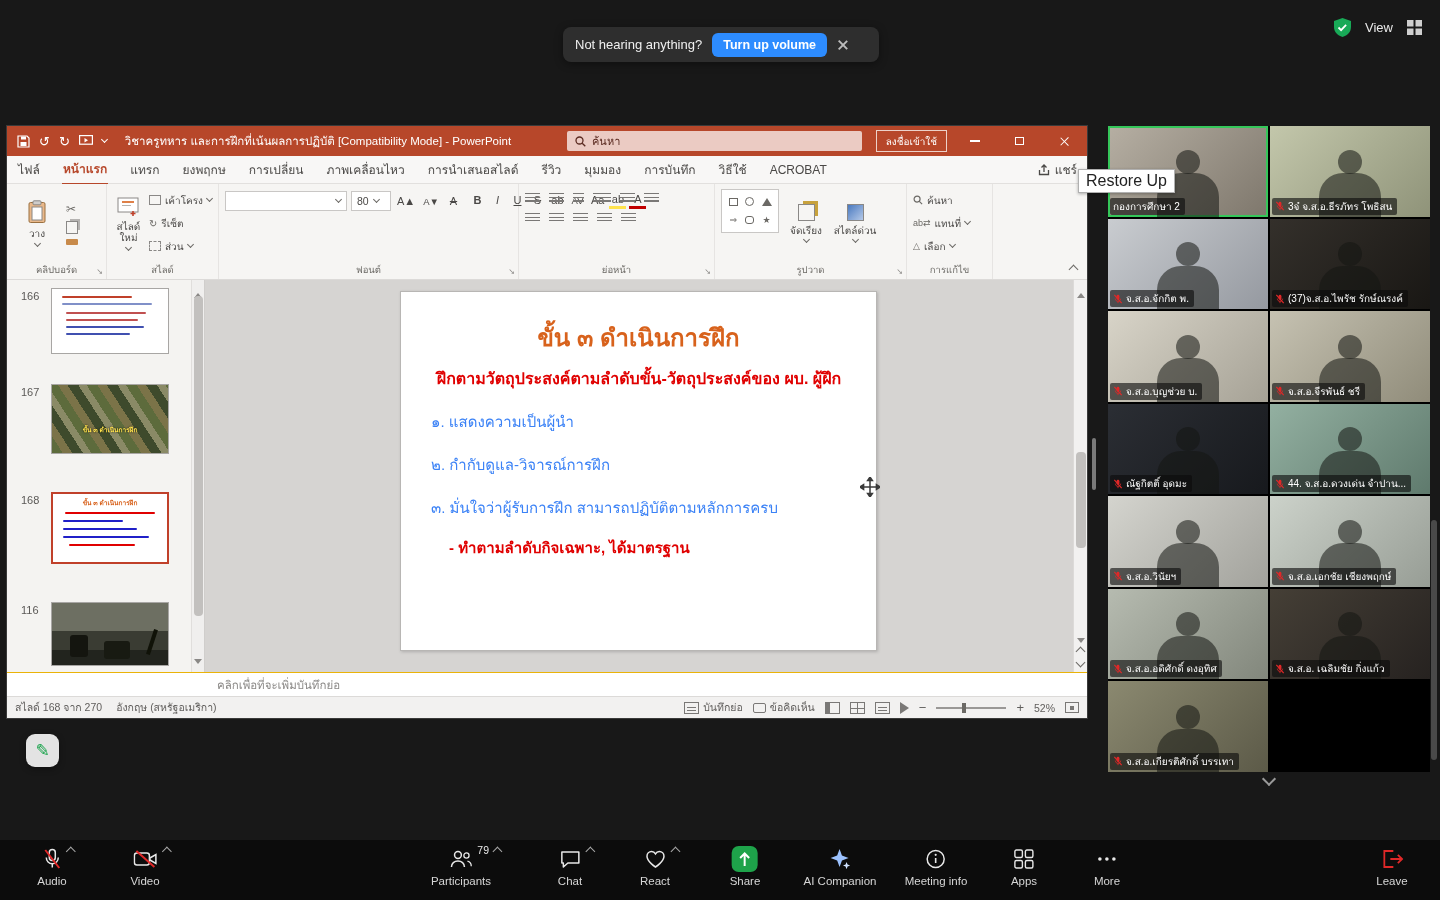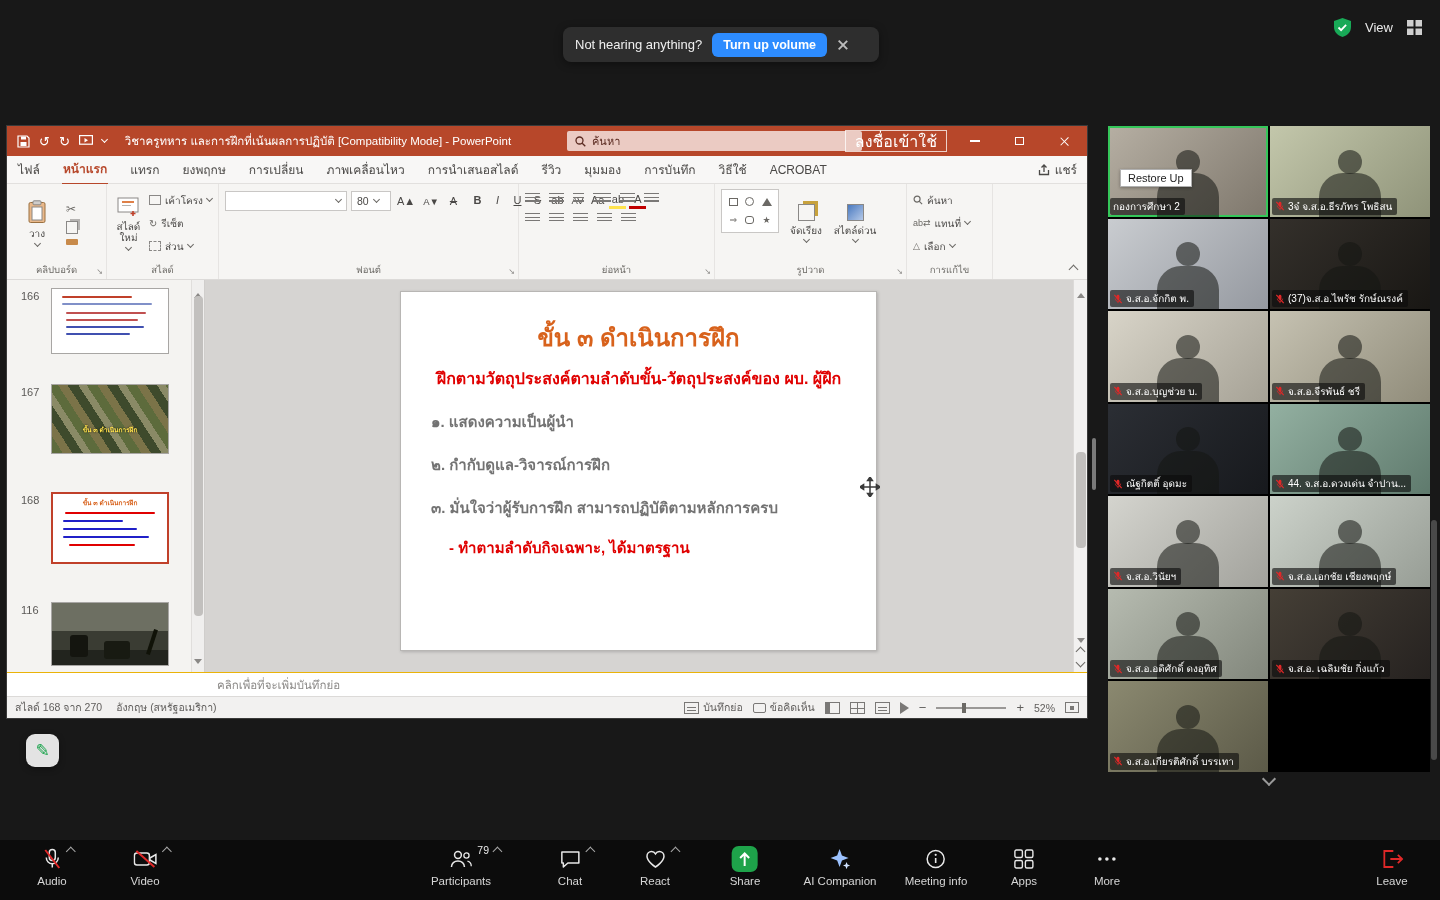--- a/index.html
+++ b/index.html
@@ -19,21 +19,21 @@
   #topright .vlabel{font-size:13px;color:#e8e8e8}
 
   
   #ppt{position:absolute;left:7px;top:126px;width:1080px;height:592px;background:#fff;box-shadow:0 0 0 1px #3a3a3a}
   
   #tbar{position:absolute;left:0;top:0;width:100%;height:30px;background:#B7472A;display:flex;align-items:center}
   #tbar .qat{display:flex;align-items:center;gap:9px;padding:0 10px;color:#fff}
   #tbar .qat .g{font-size:13px;line-height:1;color:#fff}
   #tbar .title{font-size:11.5px;color:#fff;white-space:nowrap;margin-left:8px}
   #search{position:absolute;left:560px;top:5px;width:295px;height:20px;background:rgba(255,255,255,.72);border-radius:2px;display:flex;align-items:center;gap:6px;padding:0 8px;color:#5a2a20;font-size:11px}
-  #signin{position:absolute;right:140px;top:4px;height:22px;border:1px solid rgba(255,255,255,.75);display:flex;align-items:center;padding:0 9px;font-size:16px;color:#fff}
+  #signin{position:absolute;right:140px;top:4px;height:22px;border:1px solid rgba(255,255,255,.75);display:flex;align-items:center;padding:0 9px;font-size:10px;color:#fff}
   .wc{position:absolute;top:0;width:45px;height:30px;display:flex;align-items:center;justify-content:center}
   .ic-min{width:10px;height:1.5px;background:#fff}
   .ic-max{width:9px;height:8px;border:1.3px solid #fff}
   .ic-close{position:relative;width:11px;height:11px}
   .ic-close::before,.ic-close::after{content:"";position:absolute;left:5px;top:0;width:1.4px;height:11px;background:#fff}
   .ic-close::before{transform:rotate(45deg)}.ic-close::after{transform:rotate(-45deg)}
 
   
   #menubar{position:absolute;left:0;top:30px;width:100%;height:28px;background:#f8f7f6;border-bottom:1px solid #e2e0de;display:flex;align-items:center;gap:21px;padding:0 10px;font-size:12px;color:#4a4846}
   #menubar .tab{white-space:nowrap;padding:5px 1px;cursor:default}
@@ -74,21 +74,21 @@
   .vscroll-l{position:absolute;right:0;top:0;width:13px;height:100%;background:#f0efee;border-left:1px solid #e0dedc}
   .vthumb{position:absolute;left:2px;width:9px;background:#c2c0be;border-radius:4px}
   .tri-up{width:0;height:0;border-left:4px solid transparent;border-right:4px solid transparent;border-bottom:5px solid #8a8886;display:inline-block}
   .tri-dn{width:0;height:0;border-left:4px solid transparent;border-right:4px solid transparent;border-top:5px solid #8a8886;display:inline-block}
 
   
   #canvas{position:absolute;left:198px;top:0;right:14px;bottom:0}
   #slide{position:absolute;left:195px;top:11px;width:477px;height:360px;background:#fff;border:1px solid #b8b6b4;box-shadow:1px 1px 3px rgba(0,0,0,.18);padding:26px 18px 0}
   #slide .stitle{text-align:center;font-size:24px;font-weight:bold;color:#D8621C}
   #slide .ssub{text-align:center;font-size:16px;font-weight:bold;color:#E00000;margin:10px auto 0;width:440px;line-height:1.5}
-  #slide .sitem{font-size:15px;font-weight:bold;color:#737373;margin:19px 0 0 12px}
+  #slide .sitem{font-size:15px;font-weight:normal;color:#3b82f6;margin:19px 0 0 12px}
   #slide .ssubitem{font-size:15px;font-weight:bold;color:#E00000;margin:16px 0 0 30px}
   
   #cscroll{position:absolute;right:0;top:0;width:14px;height:100%;background:#f2f1f0;border-left:1px solid #dcdad8;display:flex;flex-direction:column;align-items:center}
   #cscroll .sb-th{width:10px;height:96px;background:#c2c0be;border-radius:4px;margin-top:150px}
   #cscroll .dbl{display:flex;flex-direction:column;gap:1px;align-items:center;margin-top:6px}
   
   #notes{position:absolute;left:0;bottom:22px;width:100%;height:24px;background:#fff;border-top:1px solid #eab308;display:flex;align-items:center;padding-left:210px;font-size:11.5px;color:#8a8886}
   #sbar{position:absolute;left:0;bottom:0;width:100%;height:22px;background:#f2f1f0;border-top:1px solid #dcdad8;display:flex;align-items:center;font-size:10.5px;color:#605e5c;padding:0 8px;gap:14px}
   #sbar .right{margin-left:auto;display:flex;align-items:center;gap:10px}
   .vicon{width:15px;height:12px;border:1.2px solid #7a7876;display:inline-block;position:relative}
@@ -113,21 +113,21 @@
   .nameplate{position:absolute;left:2px;bottom:2px;max-width:152px;background:rgba(12,12,12,.62);border-radius:2px;padding:1px 5px 1px 3px;display:flex;align-items:center;gap:3px;font-size:10px;color:#fff;white-space:nowrap;overflow:hidden;text-overflow:ellipsis}
   .nameplate span{overflow:hidden;text-overflow:ellipsis}
   .t0{background:linear-gradient(135deg,#b6afa3,#7e776c)} .t1{background:linear-gradient(135deg,#c3c7ab,#8f9379)}
   .t2{background:linear-gradient(135deg,#c9ccd0,#9599a0)} .t3{background:linear-gradient(135deg,#34302b,#191714)}
   .t4{background:linear-gradient(135deg,#d8d4c8,#a6a296)} .t5{background:linear-gradient(135deg,#1c1c20,#101014)}
   .t6{background:linear-gradient(135deg,#c6c2b2,#908c7a)} .t7{background:linear-gradient(135deg,#2b2e34,#17191d)}
   .t8{background:linear-gradient(135deg,#93b0a1,#5f7a6d)} .t9{background:linear-gradient(135deg,#d4d4ce,#a2a29c)}
   .t10{background:linear-gradient(135deg,#ccd2ca,#979d95)} .t11{background:linear-gradient(135deg,#b6bbb0,#82877c)}
   .t12{background:linear-gradient(135deg,#453f36,#262220)} .t13{background:linear-gradient(135deg,#8b8970,#5c5a48)}
   #gridbar{position:absolute;right:3px;top:520px;width:6px;height:240px;background:#4a4a4a;border-radius:3px}
-  #tooltip{position:absolute;left:1120px;top:169px;background:#fff;border:1px solid #b0b0b0;color:#222;font-size:11px;padding:2px 7px;white-space:nowrap;box-shadow:0 1px 3px rgba(0,0,0,.3)}
+  #tooltip{position:absolute;left:1078px;top:169px;background:#fff;border:1px solid #b0b0b0;color:#222;font-size:16px;padding:2px 7px;white-space:nowrap;box-shadow:0 1px 3px rgba(0,0,0,.3)}
   #chev{position:absolute;left:1238px;top:770px;width:62px;height:22px;display:flex;align-items:center;justify-content:center}
   .chevdn{width:10px;height:10px;border-right:2px solid #9a9a9a;border-bottom:2px solid #9a9a9a;transform:rotate(45deg);margin-top:-5px}
 
   
   #fab{position:absolute;left:26px;top:734px;width:33px;height:33px;background:rgba(245,245,245,.92);border-radius:9px;display:flex;align-items:center;justify-content:center;font-size:17px;color:#17A34A;box-shadow:0 2px 6px rgba(0,0,0,.35)}
 
   
   #ztoolbar{position:absolute;left:0;bottom:0;width:100%;height:60px;background:#0c0c0c}
   .titem{position:absolute;top:6px;transform:translateX(-50%);display:flex;flex-direction:column;align-items:center;gap:3px;cursor:pointer}
   .titem .lbl{font-size:11.5px;color:#d6d6d6;white-space:nowrap}

